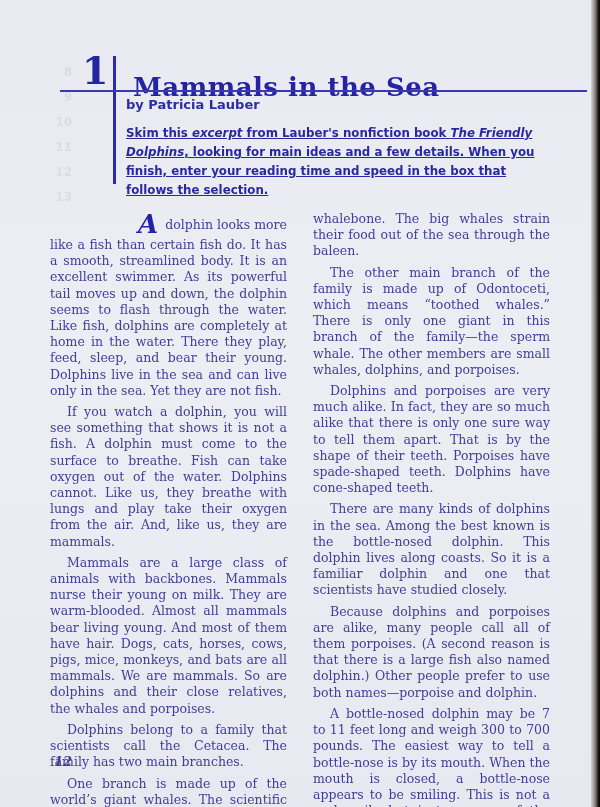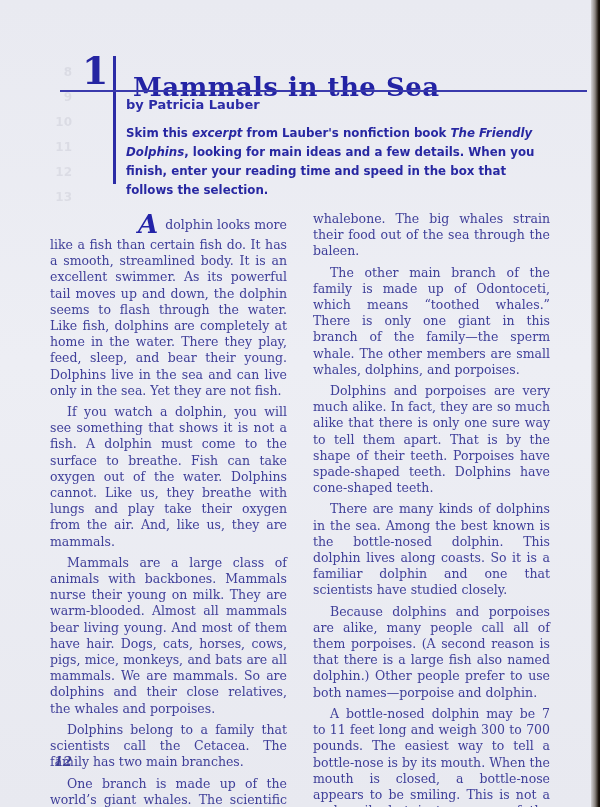--- a/index.html
+++ b/index.html
@@ -64,20 +64,21 @@
     font: 600 13px/1.2 "DejaVu Sans", sans-serif;
     color: #2c2ca6;
     text-align: center;
   }
   .instructions {
     position: absolute;
     left: 126px; top: 124px;
     width: 424px;
     font: 700 11.8px/19px "DejaVu Sans", sans-serif;
     color: #2828a2;
+    text-decoration: underline;
   }
   .instructions em { font-style: italic; }
 
   
   .columns {
     position: absolute;
     left: 45px; top: 206px;
     width: 511px;
     display: flex;
     gap: 16px;

